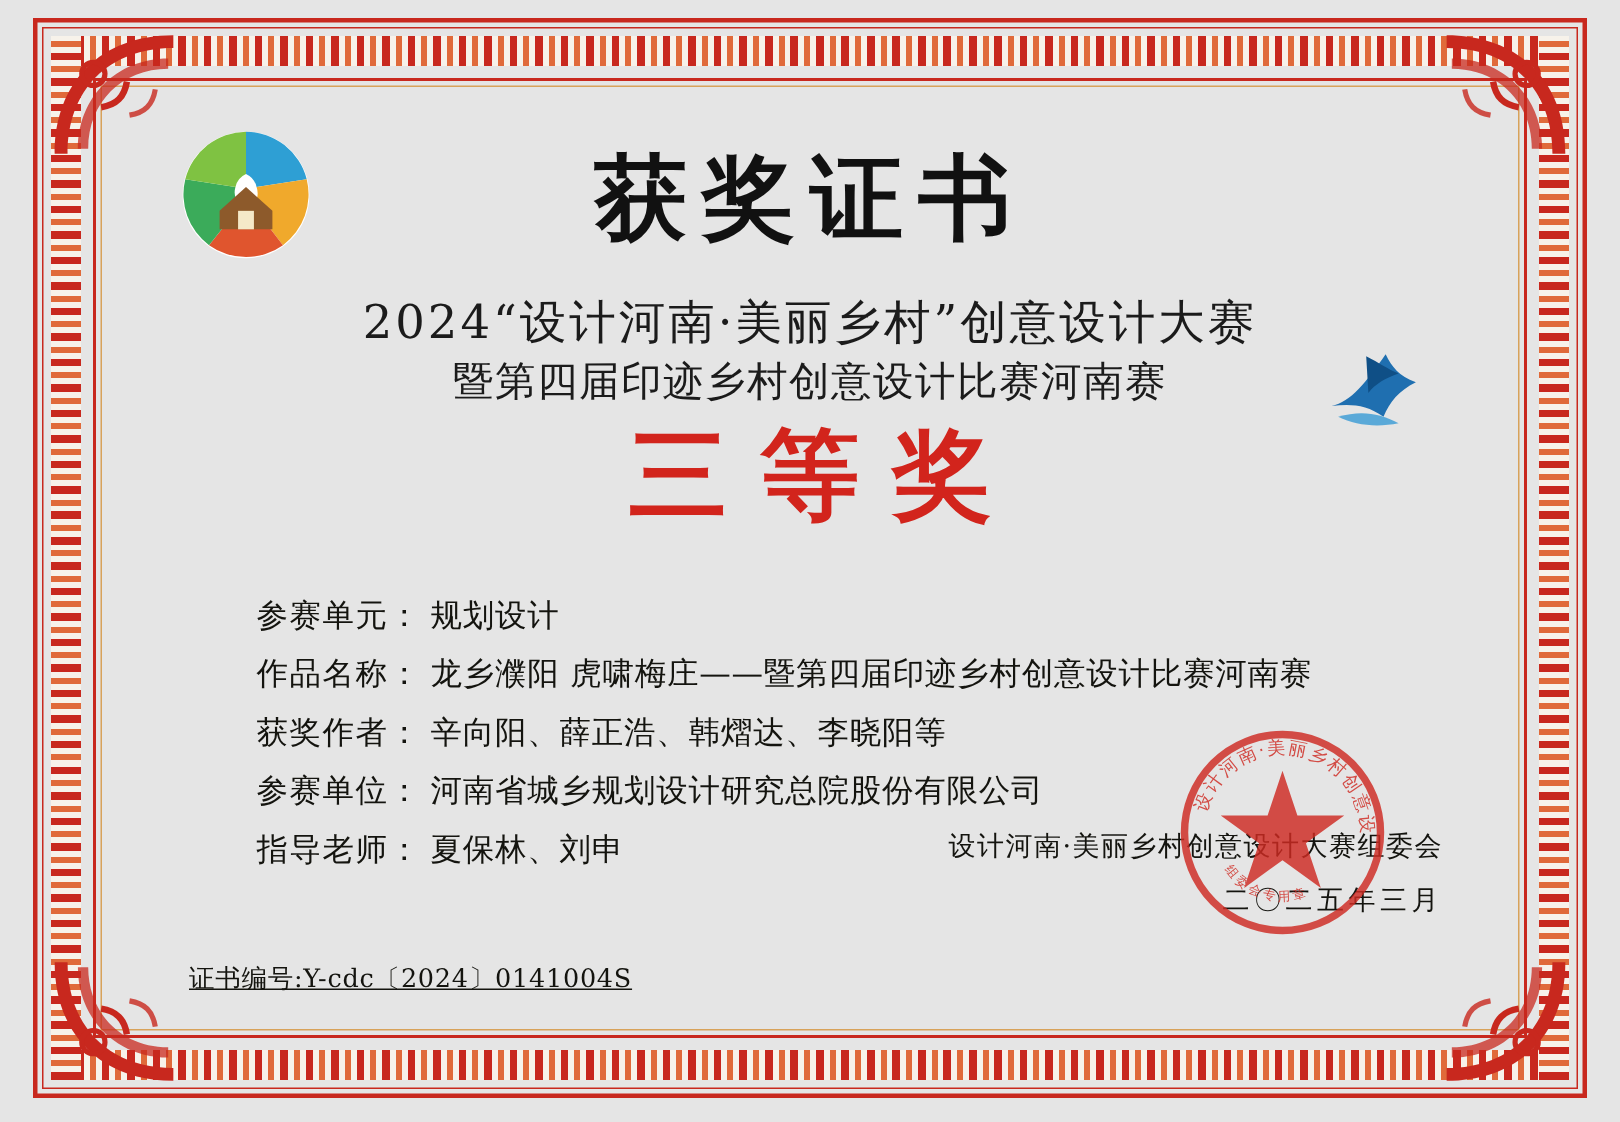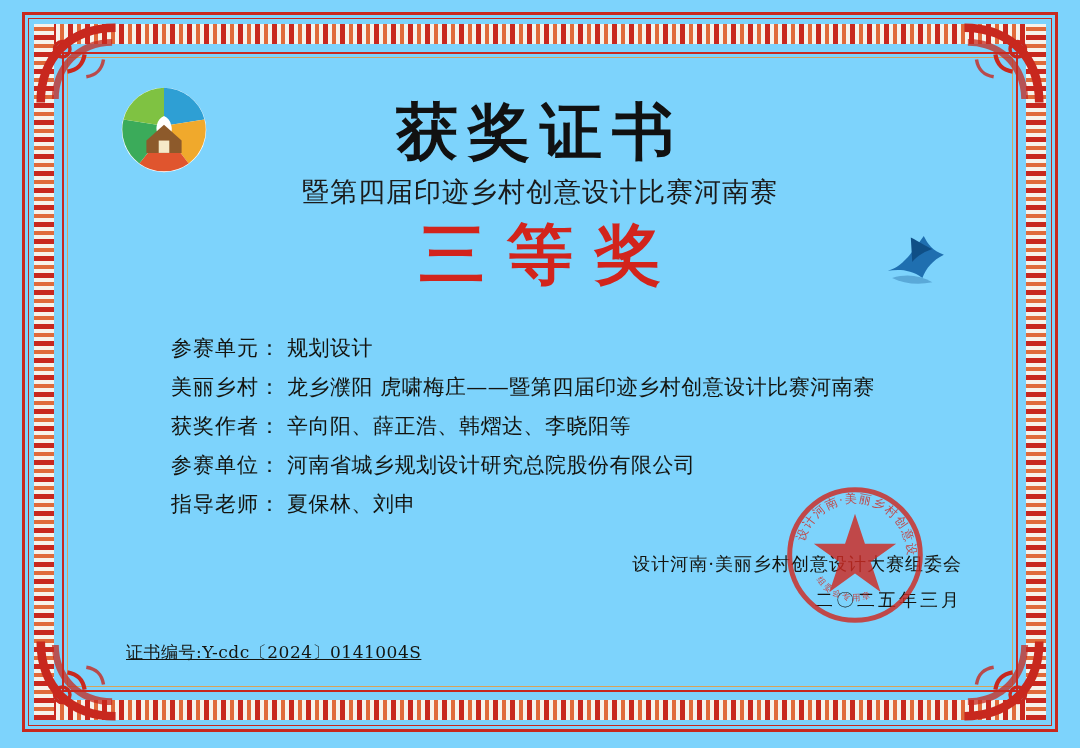--- a/index.html
+++ b/index.html
@@ -12,21 +12,21 @@
     height: 748px;
     overflow: hidden;
     font-family: "Liberation Serif", serif;
   }
 
   
   .certificate {
     position: relative;
     width: 1080px;
     height: 748px;
-    background: #7dd3fc;
+    background: #e5e5e5;
     overflow: hidden;
   }
 
   
   .frame-outer {
     position: absolute;
     left: 22px; top: 12px; right: 22px; bottom: 16px;
     border: 3px solid #c8281e;
     box-sizing: border-box;
   }
@@ -276,39 +276,40 @@
         <path d="M96 38 A48 48 0 0 1 78 88 L55 58 A14 14 0 0 0 58 44 Z" fill="#f0a92c"></path>
         <path d="M78 88 A48 48 0 0 1 22 88 L46 58 A14 14 0 0 0 55 58 Z" fill="#e0552e"></path>
         <path d="M22 88 A48 48 0 0 1 4 38 L42 44 A14 14 0 0 0 46 58 Z" fill="#3bab5a"></path>
         <path d="M4 38 A48 48 0 0 1 50 2 L50 34 A14 14 0 0 0 42 44 Z" fill="#7fc242"></path>
         <path d="M30 62 L50 44 L70 62 L70 76 L30 76 Z" fill="#8d5a2b"></path>
         <rect x="44" y="62" width="12" height="14" fill="#f5e9c8"></rect>
       </svg>
     </div>
 
     <div class="main-title">获奖证书</div>
+    <div class="sub-title-1">2024“设计河南·美丽乡村”创意设计大赛</div>
     <div class="sub-title-2">暨第四届印迹乡村创意设计比赛河南赛</div>
 
     <div class="award-mark">
       <svg viewBox="0 0 100 86">
         <path d="M8 62 C26 58 40 40 58 14 C64 26 70 34 86 40 C70 48 62 58 56 72 C40 60 24 60 8 62 Z" fill="#1f6fb0"></path>
         <path d="M14 72 C34 66 52 68 70 78 C50 82 30 80 14 72 Z" fill="#5aa9d8"></path>
         <path d="M40 16 C52 22 60 28 70 32 C58 36 48 42 42 50 Z" fill="#0f4f86"></path>
       </svg>
     </div>
 
     <div class="prize">三等奖</div>
 
     <div class="fields">
       <div class="field-row">
         <span class="field-label">参赛单元：</span>
         <span class="field-value">规划设计</span>
       </div>
       <div class="field-row">
-        <span class="field-label">美丽乡村：</span>
+        <span class="field-label">作品名称：</span>
         <span class="field-value">龙乡濮阳 虎啸梅庄——暨第四届印迹乡村创意设计比赛河南赛</span>
       </div>
       <div class="field-row">
         <span class="field-label">获奖作者：</span>
         <span class="field-value">辛向阳、薛正浩、韩熠达、李晓阳等</span>
       </div>
       <div class="field-row">
         <span class="field-label">参赛单位：</span>
         <span class="field-value">河南省城乡规划设计研究总院股份有限公司</span>
       </div>

